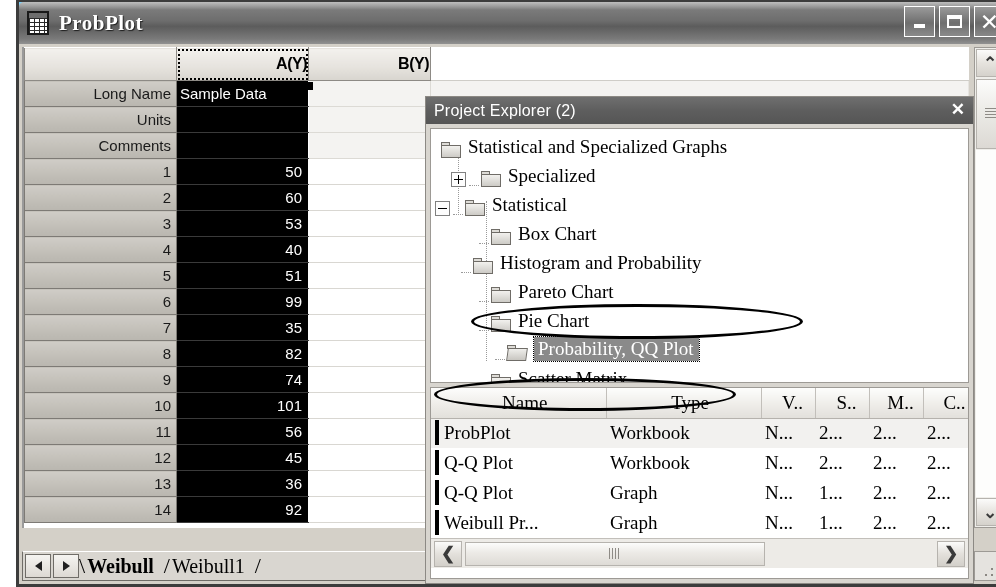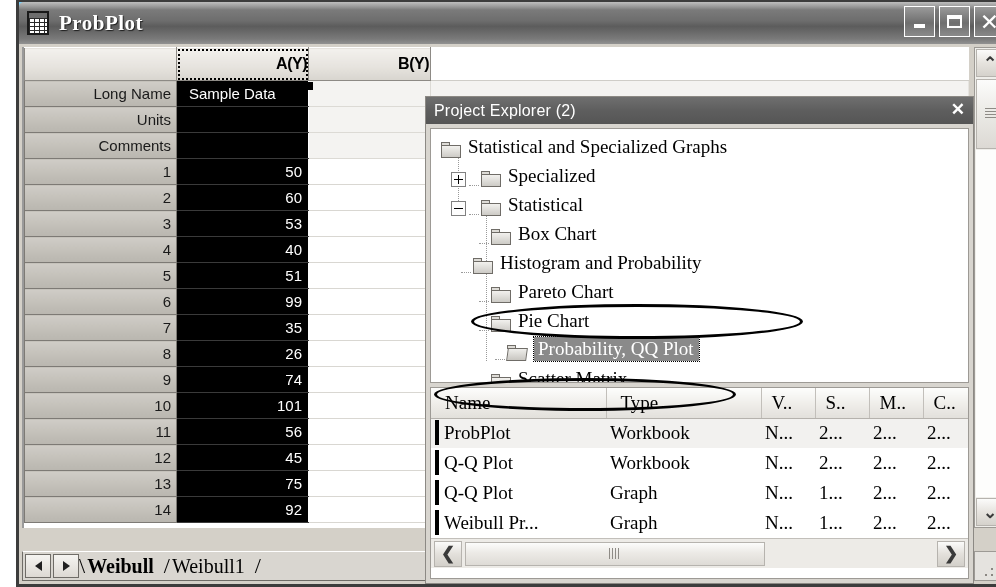--- a/index.html
+++ b/index.html
@@ -171,21 +171,21 @@
   }
   td.cell.selcol {
     background: #000000;
     color: #ffffff;
     border-color: #3a3a3a;
     border-left: 1px solid #ffffff;
     border-right: 1px solid #ffffff;
   }
   td.cell.metatext {
     text-align: left;
-    padding-left: 12px;
+    padding-left: 3px;
     padding-right: 0;
   }
   td.cell.meta { background: #f4f3f1; border-color: #dcdad5; }
   td.cell.tail { background: #ffffff; border: 1px solid #e6e4e0; }
   td.cell.meta.tail { background:#f4f3f1; }
 
   .sel-handle {
     position: absolute;
     width: 7px; height: 8px;
     background: #000;
@@ -468,21 +468,21 @@
     font-size: 19px;
   }
   table.pe-list col.col-name { width: 175px; }
   table.pe-list col.col-type { width: 155px; }
   table.pe-list col.col-s    { width: 54px; }
   th.pe-th {
     height: 30px;
     background: linear-gradient(to bottom, #fdfdfc, #edebe7 60%, #e2e0db);
     border-right: 1px solid #c2bfba;
     border-bottom: 1px solid #b5b2ad;
-    text-align: left;
+    text-align: center;
     padding-left: 14px;
     font-weight: normal;
     color: #000;
     box-sizing: border-box;
     cursor: pointer;
   }
   th.pe-th.narrow { padding-left: 10px; }
   td.pe-td {
     height: 30px;
     padding-left: 4px;
@@ -638,21 +638,21 @@
             <td class="cell tail"></td>
           </tr>
           <tr>
             <td class="rowhdr">7</td>
             <td class="cell selcol">35</td>
             <td class="cell"></td>
             <td class="cell tail"></td>
           </tr>
           <tr>
             <td class="rowhdr">8</td>
-            <td class="cell selcol">26</td>
+            <td class="cell selcol">82</td>
             <td class="cell"></td>
             <td class="cell tail"></td>
           </tr>
           <tr>
             <td class="rowhdr">9</td>
             <td class="cell selcol">74</td>
             <td class="cell"></td>
             <td class="cell tail"></td>
           </tr>
           <tr>
@@ -668,21 +668,21 @@
             <td class="cell tail"></td>
           </tr>
           <tr>
             <td class="rowhdr">12</td>
             <td class="cell selcol">45</td>
             <td class="cell"></td>
             <td class="cell tail"></td>
           </tr>
           <tr>
             <td class="rowhdr">13</td>
-            <td class="cell selcol">75</td>
+            <td class="cell selcol">36</td>
             <td class="cell"></td>
             <td class="cell tail"></td>
           </tr>
           <tr>
             <td class="rowhdr">14</td>
             <td class="cell selcol">92</td>
             <td class="cell"></td>
             <td class="cell tail"></td>
           </tr>
         </tbody>
@@ -755,21 +755,21 @@
         <div class="tree-row" style="padding-left:20px;">
           <span class="expander plus"></span>
           <span class="dot-line"></span>
           <span class="folder">
               <span class="tabtop"></span>
               <span class="body"></span>
             </span>
           <span class="tree-label">Specialized</span>
         </div>
 
-        <div class="tree-row" style="padding-left:20px;">
+        <div class="tree-row" style="padding-left:4px;">
           <span class="expander"></span>
           <span class="dot-line"></span>
           <span class="folder">
               <span class="tabtop"></span>
               <span class="body"></span>
             </span>
           <span class="tree-label">Statistical</span>
         </div>
 
         <div class="tree-row" style="padding-left:48px;">

